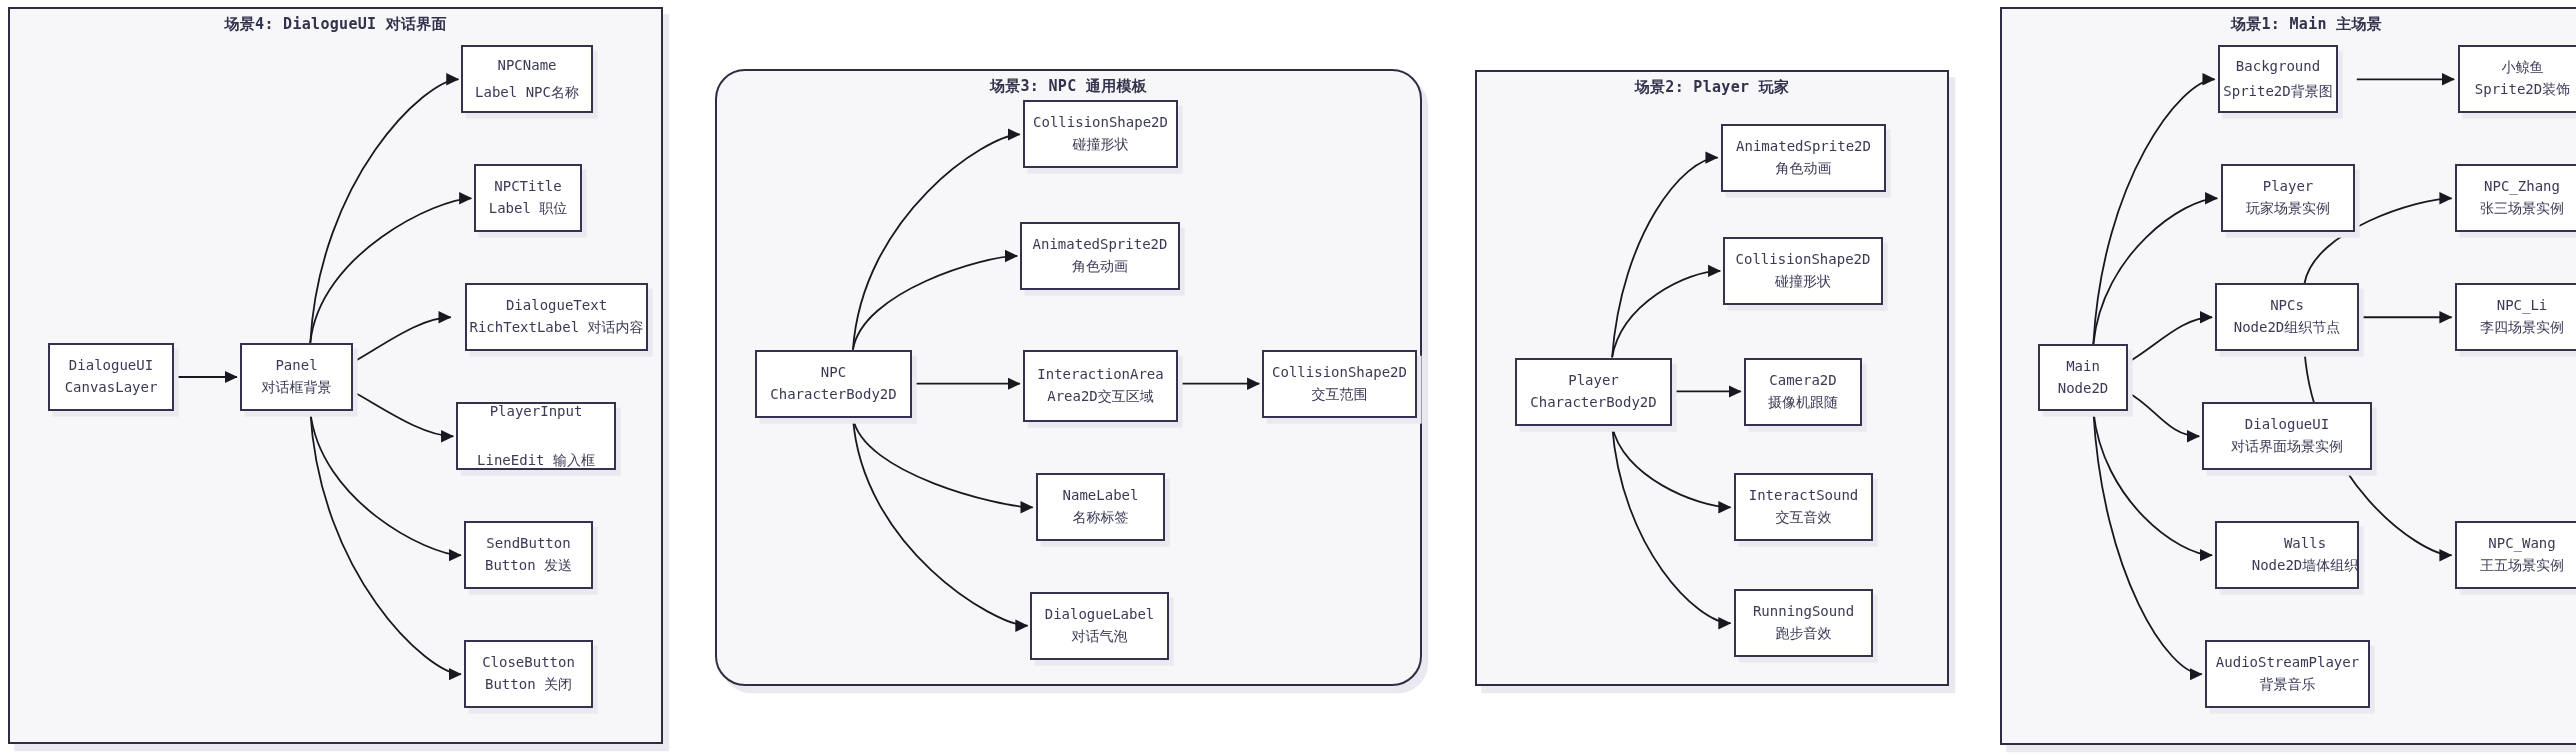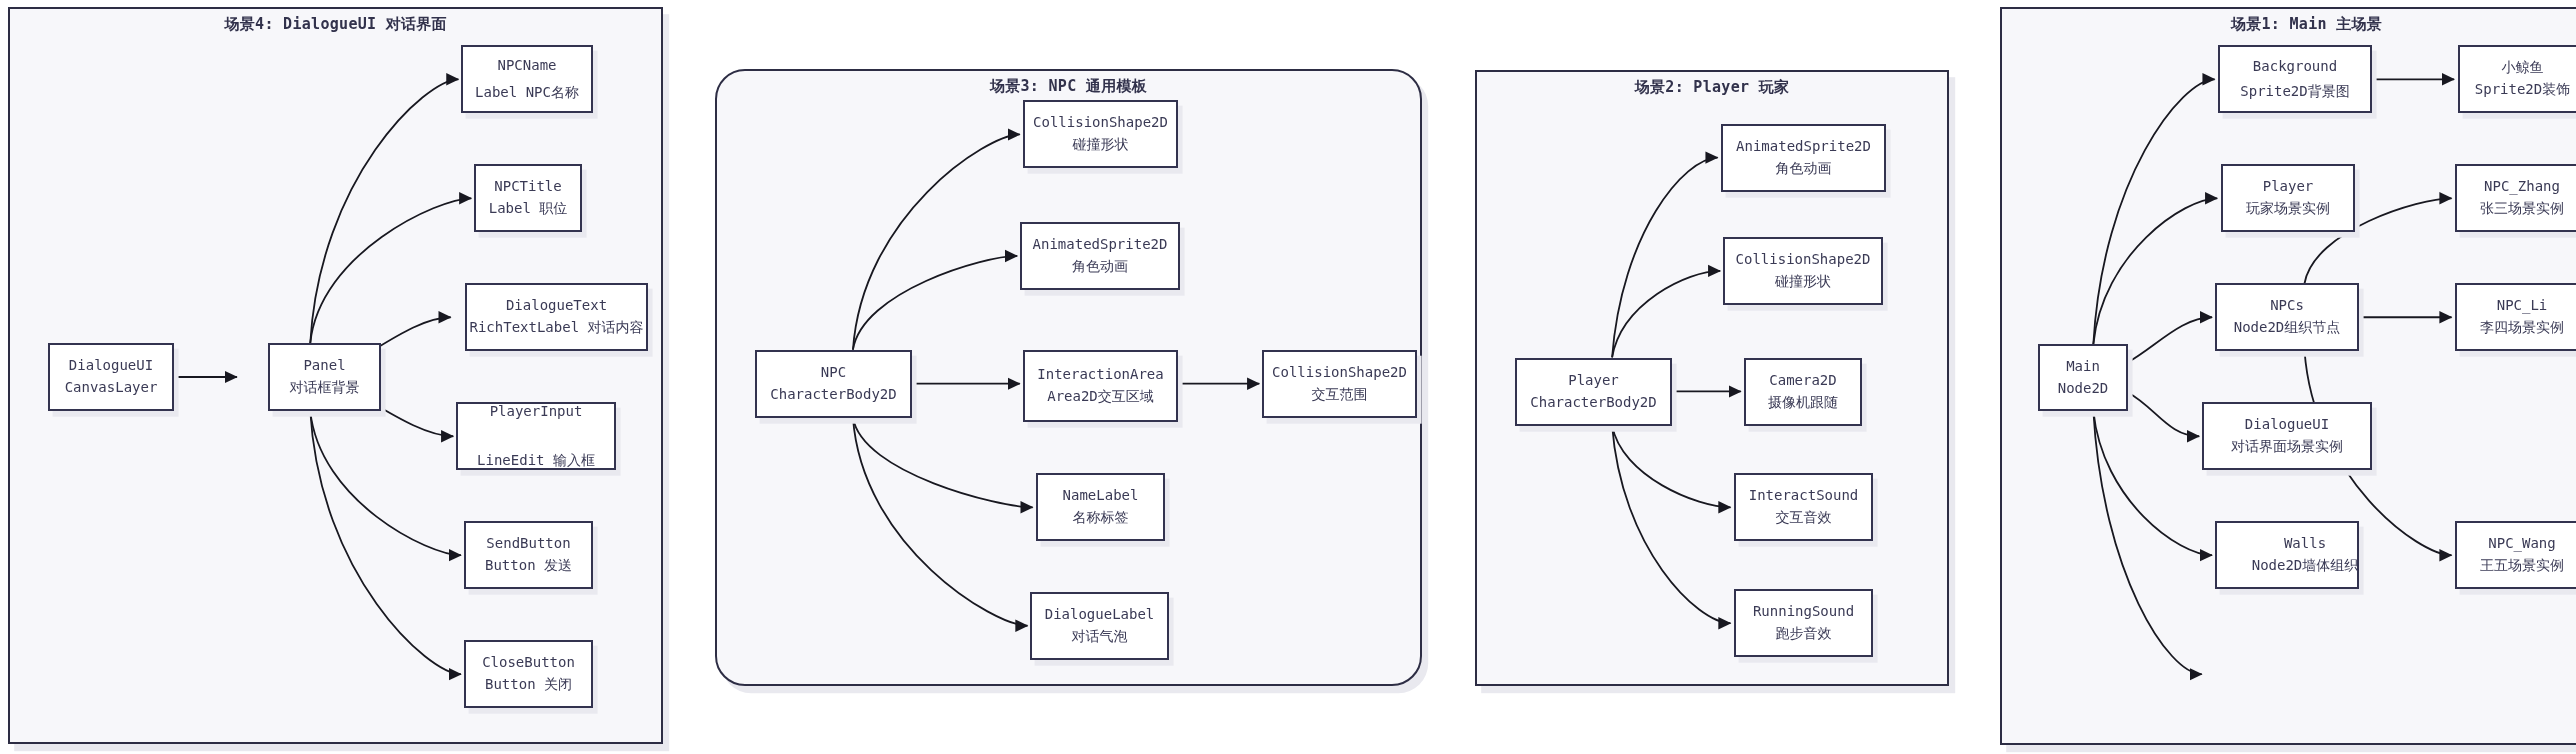--- a/index.html
+++ b/index.html
@@ -103,21 +103,21 @@
       <path class="edge" d="M4580,616 C4635,616 4699,616 4759,616" marker-end="url(#arrowhead)"></path>
       <path class="edge" d="M4473.6,682 C4491.6,927.52 4694,1078 4759,1078" marker-end="url(#arrowhead)"></path>
     </svg>
 <div class="scene-container" style="left: 8.2px; top: 6.7px; width: 655px; height: 737px;">
     <div class="scene-title">场景4: DialogueUI 对话界面</div>
   </div>
     <div class="node" style="left: 48px; top: 343px; width: 126px; height: 68px;">
     <span class="nline l1">DialogueUI</span>
     <span class="nline l2">CanvasLayer</span>
   </div>
-    <div class="node" style="left: 240px; top: 343px; width: 113px; height: 68px; margin-left: 28px;">
+    <div class="node" style="left: 240px; top: 343px; width: 113px; height: 68px;">
     <span class="nline l1">Panel</span>
     <span class="nline l2">对话框背景</span>
   </div>
     <div class="node" style="left: 461px; top: 45px; width: 132px; height: 68px; gap: 12px;">
     <span class="nline l1">NPCName</span>
     <span class="nline l2">Label NPC名称</span>
   </div>
     <div class="node" style="left: 474px; top: 164px; width: 108px; height: 68px;">
     <span class="nline l1">NPCTitle</span>
     <span class="nline l2">Label 职位</span>
@@ -196,40 +196,44 @@
     <span class="nline l1">RunningSound</span>
     <span class="nline l2">跑步音效</span>
   </div>
     <div class="scene-container" style="left: 2000px; top: 6.7px; width: 613px; height: 738px;">
     <div class="scene-title">场景1: Main 主场景</div>
   </div>
     <div class="node" style="left: 2038px; top: 344px; width: 90px; height: 67px;">
     <span class="nline l1">Main</span>
     <span class="nline l2">Node2D</span>
   </div>
-    <div class="node" style="left: 2218px; top: 45px; width: 154px; height: 68px; gap: 10px;">
+    <div class="node" style="left: 2218px; top: 45px; width: 120px; height: 68px; gap: 10px;">
     <span class="nline l1">Background</span>
     <span class="nline l2">Sprite2D背景图</span>
   </div>
     <div class="node" style="left: 2221px; top: 164px; width: 134px; height: 68px;">
     <span class="nline l1">Player</span>
     <span class="nline l2">玩家场景实例</span>
   </div>
     <div class="node" style="left: 2215px; top: 283px; width: 144px; height: 68px;">
     <span class="nline l1">NPCs</span>
     <span class="nline l2">Node2D组织节点</span>
   </div>
     <div class="node" style="left: 2202px; top: 402px; width: 170px; height: 68px;">
     <span class="nline l1">DialogueUI</span>
     <span class="nline l2">对话界面场景实例</span>
   </div>
     <div class="node" style="left: 2215px; top: 521px; width: 144px; height: 68px; padding-left: 36px;">
     <span class="nline l1">Walls</span>
     <span class="nline l2">Node2D墙体组织</span>
   </div>
+    <div class="node" style="left: 2205px; top: 640px; width: 165px; height: 68px;">
+    <span class="nline l1">AudioStreamPlayer</span>
+    <span class="nline l2">背景音乐</span>
+  </div>
     <div class="node" style="left: 2458px; top: 45px; width: 129px; height: 68px;">
     <span class="nline l1">小鲸鱼</span>
     <span class="nline l2">Sprite2D装饰</span>
   </div>
     <div class="node" style="left: 2455px; top: 164px; width: 134px; height: 68px;">
     <span class="nline l1">NPC_Zhang</span>
     <span class="nline l2">张三场景实例</span>
   </div>
     <div class="node" style="left: 2455px; top: 283px; width: 134px; height: 68px;">
     <span class="nline l1">NPC_Li</span>

